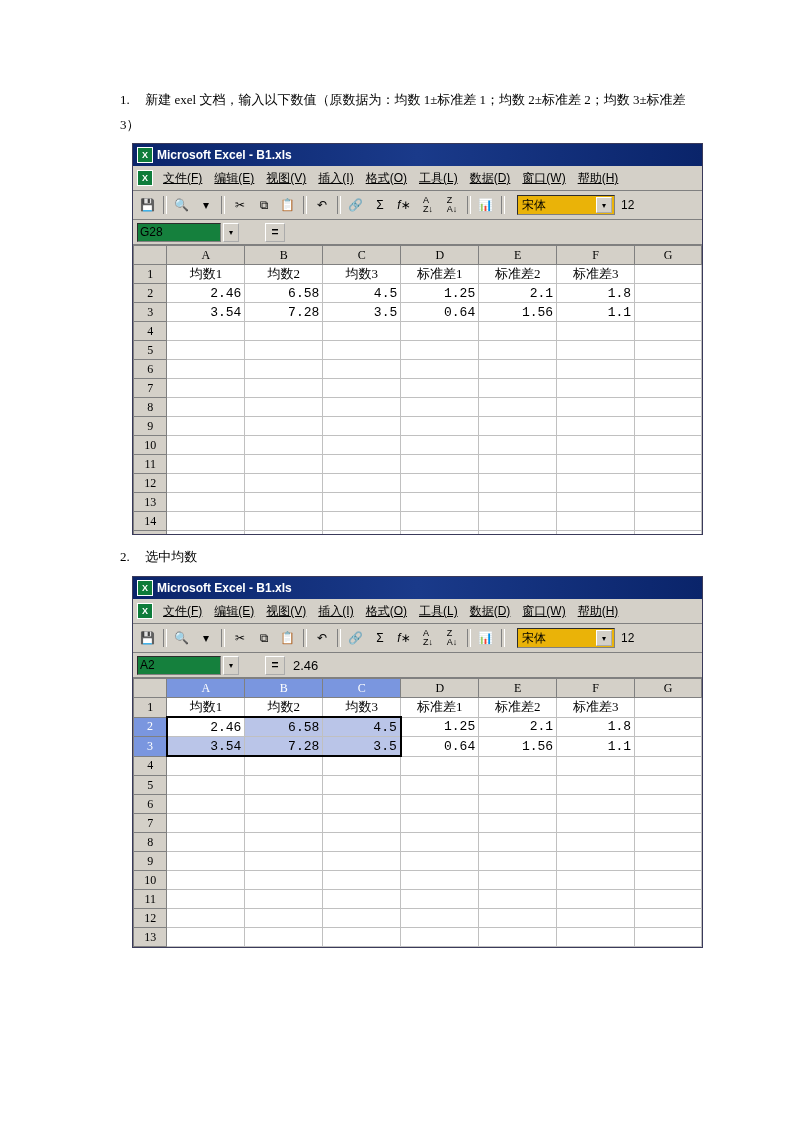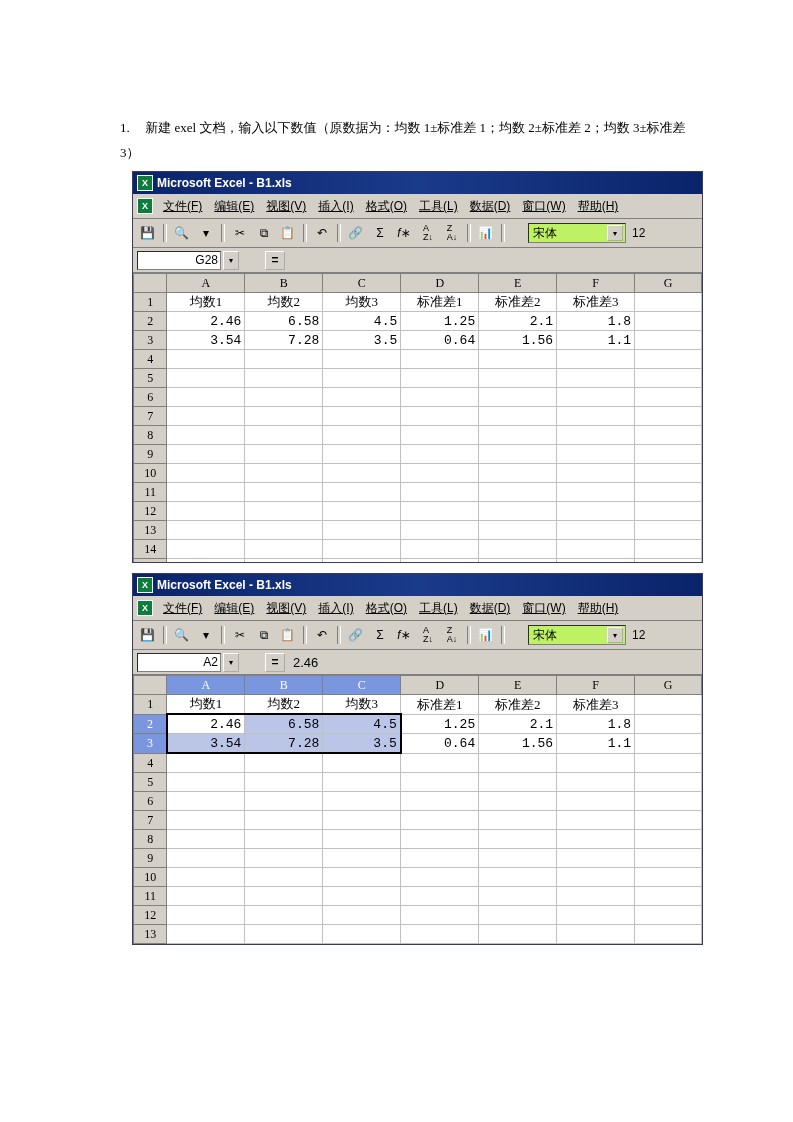--- a/index.html
+++ b/index.html
@@ -7,21 +7,21 @@
     padding: 0;
     background: #fff;
     font-family: "SimSun", "宋体", serif;
     font-size: 13px;
     color: #000;
   }
   .page {
     width: 793px;
     height: 956px;
     box-sizing: border-box;
-    padding: 116px 90px 60px 120px;
+    padding: 88px 90px 60px 120px;
     position: relative;
   }
   .step {
     margin-bottom: 6px;
     font-size: 13px;
     line-height: 1.9;
   }
   .step-num {
     display: inline-block;
     width: 22px;
@@ -92,27 +92,27 @@
   }
   .tb-sep {
     width: 2px;
     height: 18px;
     border-left: 1px solid #808080;
     border-right: 1px solid #fff;
     margin: 0 2px;
   }
   .font-dd {
     border: 1px inset #808080;
-    background: #bef264;
+    background: #eab308;
     height: 18px;
     display: inline-flex;
     align-items: center;
     padding: 0 2px 0 4px;
     font-size: 12px;
-    margin-left: 19px;
+    margin-left: 8px;
     min-width: 90px;
     justify-content: space-between;
   }
   .font-dd .dd-arrow {
     background: #d4d0c8;
     border: 1px outset #fff;
     width: 14px;
     height: 14px;
     display:inline-flex;
     align-items:center;
@@ -124,27 +124,27 @@
   .formula-bar {
     background: #d4d0c8;
     border-bottom: 1px solid #808080;
     padding: 2px 4px;
     display: flex;
     align-items: center;
     height: 20px;
     gap: 2px;
   }
   .name-box {
-    background: #ffffff;
+    background: #15803d;
     border: 1px inset #808080;
     width: 78px;
     height: 17px;
     display: flex;
     align-items: center;
-    justify-content: flex-end;
+    justify-content: flex-start;
     padding: 0 2px;
     font-size: 12px;
   }
   .name-box-dd {
     background:#d4d0c8; border:1px outset #fff; width:14px; height:17px;
     display:inline-flex; align-items:center; justify-content:center; font-size:8px;
   }
   .eq-btn {
     width: 18px; height: 17px; border: 1px outset #fff; background:#d4d0c8;
     display:inline-flex; align-items:center; justify-content:center; font-weight:bold; margin-left: 24px;
@@ -433,20 +433,24 @@
               <td></td>
               <td></td>
               <td></td>
               <td></td>
             </tr>
       </tbody>
         </table>
     </div>
   </div>
 
+  <div class="step">
+    <span class="step-num">2.</span>
+    <span>选中均数</span>
+  </div>
 
   <div class="excel-window" style="height: 370px;">
     <div class="title-bar">
       <span class="xl-logo">X</span>
       <span>Microsoft Excel - B1.xls</span>
     </div>
     <div class="menu-bar">
       <span class="xl-logo">X</span>
       <span class="menu-item">文件(F)</span>
       <span class="menu-item">编辑(E)</span>

